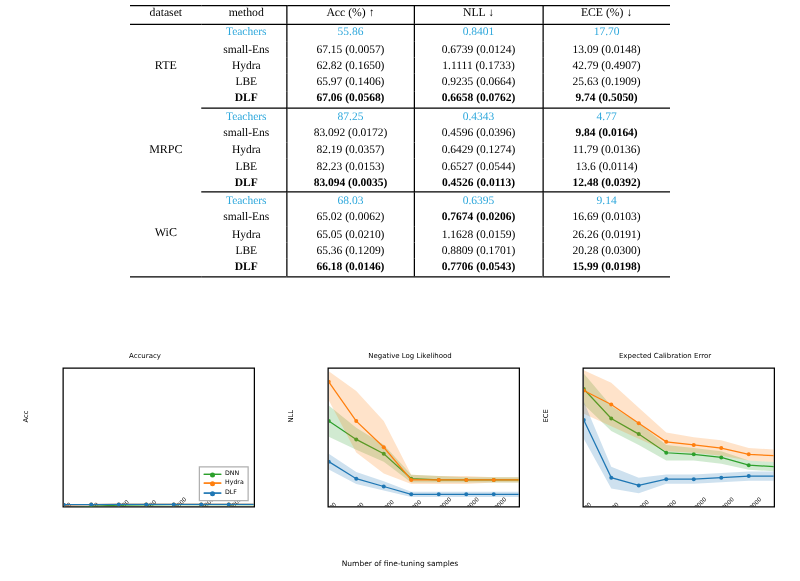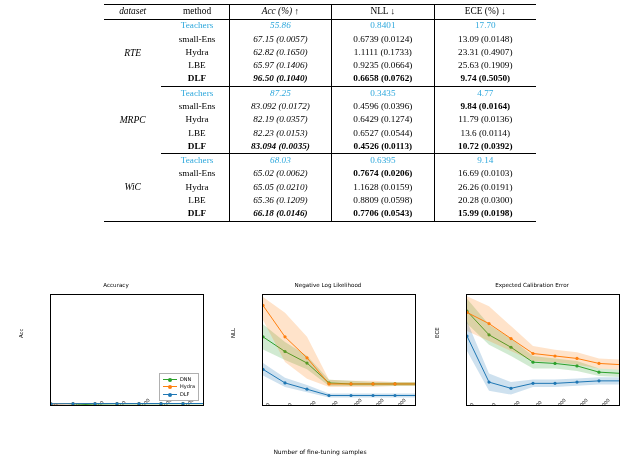--- a/index.html
+++ b/index.html
@@ -36,23 +36,23 @@
   }
   .rule-top td { border-top: 1.1px solid #000; }
   .hline td { border-bottom: 0.6px solid #000; }
   .thead td {
     font-weight: bold;
     font-size: 9.4px;
     padding-bottom: 2px;
     padding-top: 2px;
   }
   .vsep { border-right: 0.6px solid #000; }
-  .col-dataset { width: 56px; font-style: italic; }
+  .col-dataset { width: 56px; }
   .col-method { width: 62px; text-align: right; padding-left: 6px !important; }
-  .col-acc { width: 104px; font-style: italic; }
+  .col-acc { width: 104px; }
   .col-nll { width: 104px; }
   .col-ece { width: 104px; }
   .teacher { color: #2fa8dc; }
   .bold { font-weight: bold; }
   .dataset-cell {
     vertical-align: middle;
     font-size: 9.6px;
   }
   .grp-sep td { border-bottom: 0.6px solid #000; }
 
@@ -186,39 +186,39 @@
         <tr class="datarow">
           <td class="col-method vsep"><span class="">small-Ens</span></td>
           <td class="col-acc vsep"><span class="">67.15 (0.0057)</span></td>
           <td class="col-nll vsep"><span class="">0.6739 (0.0124)</span></td>
           <td class="col-ece"><span class="">13.09 (0.0148)</span></td>
         </tr>
         <tr class="datarow">
           <td class="col-method vsep"><span class="">Hydra</span></td>
           <td class="col-acc vsep"><span class="">62.82 (0.1650)</span></td>
           <td class="col-nll vsep"><span class="">1.1111 (0.1733)</span></td>
-          <td class="col-ece"><span class="">23.31 (0.4907)</span></td>
+          <td class="col-ece"><span class="">42.79 (0.4907)</span></td>
         </tr>
         <tr class="datarow">
           <td class="col-method vsep"><span class="">LBE</span></td>
           <td class="col-acc vsep"><span class="">65.97 (0.1406)</span></td>
           <td class="col-nll vsep"><span class="">0.9235 (0.0664)</span></td>
           <td class="col-ece"><span class="">25.63 (0.1909)</span></td>
         </tr>
         <tr class="datarow grp-sep">
           <td class="col-method vsep"><span class="bold">DLF</span></td>
-          <td class="col-acc vsep"><span class="bold">96.50 (0.1040)</span></td>
+          <td class="col-acc vsep"><span class="bold">67.06 (0.0568)</span></td>
           <td class="col-nll vsep"><span class="bold">0.6658 (0.0762)</span></td>
           <td class="col-ece"><span class="bold">9.74 (0.5050)</span></td>
         </tr>
         <tr class="datarow">
           <td class="col-dataset dataset-cell" rowspan="5">MRPC</td>
           <td class="col-method vsep"><span class="teacher">Teachers</span></td>
           <td class="col-acc vsep"><span class="teacher">87.25</span></td>
-          <td class="col-nll vsep"><span class="teacher">0.3435</span></td>
+          <td class="col-nll vsep"><span class="teacher">0.4343</span></td>
           <td class="col-ece"><span class="teacher">4.77</span></td>
         </tr>
         <tr class="datarow">
           <td class="col-method vsep"><span class="">small-Ens</span></td>
           <td class="col-acc vsep"><span class="">83.092 (0.0172)</span></td>
           <td class="col-nll vsep"><span class="">0.4596 (0.0396)</span></td>
           <td class="col-ece"><span class=" bold">9.84 (0.0164)</span></td>
         </tr>
         <tr class="datarow">
           <td class="col-method vsep"><span class="">Hydra</span></td>
@@ -229,21 +229,21 @@
         <tr class="datarow">
           <td class="col-method vsep"><span class="">LBE</span></td>
           <td class="col-acc vsep"><span class="">82.23 (0.0153)</span></td>
           <td class="col-nll vsep"><span class="">0.6527 (0.0544)</span></td>
           <td class="col-ece"><span class="">13.6 (0.0114)</span></td>
         </tr>
         <tr class="datarow grp-sep">
           <td class="col-method vsep"><span class="bold">DLF</span></td>
           <td class="col-acc vsep"><span class="bold">83.094 (0.0035)</span></td>
           <td class="col-nll vsep"><span class="bold">0.4526 (0.0113)</span></td>
-          <td class="col-ece"><span class="bold">10.72 (0.0392)</span></td>
+          <td class="col-ece"><span class="bold">12.48 (0.0392)</span></td>
         </tr>
         <tr class="datarow">
           <td class="col-dataset dataset-cell" rowspan="5">WiC</td>
           <td class="col-method vsep"><span class="teacher">Teachers</span></td>
           <td class="col-acc vsep"><span class="teacher">68.03</span></td>
           <td class="col-nll vsep"><span class="teacher">0.6395</span></td>
           <td class="col-ece"><span class="teacher">9.14</span></td>
         </tr>
         <tr class="datarow">
           <td class="col-method vsep"><span class="">small-Ens</span></td>
@@ -253,21 +253,21 @@
         </tr>
         <tr class="datarow">
           <td class="col-method vsep"><span class="">Hydra</span></td>
           <td class="col-acc vsep"><span class="">65.05 (0.0210)</span></td>
           <td class="col-nll vsep"><span class="">1.1628 (0.0159)</span></td>
           <td class="col-ece"><span class="">26.26 (0.0191)</span></td>
         </tr>
         <tr class="datarow">
           <td class="col-method vsep"><span class="">LBE</span></td>
           <td class="col-acc vsep"><span class="">65.36 (0.1209)</span></td>
-          <td class="col-nll vsep"><span class="">0.8809 (0.0598)</span></td>
+          <td class="col-nll vsep"><span class="">0.8809 (0.1701)</span></td>
           <td class="col-ece"><span class="">20.28 (0.0300)</span></td>
         </tr>
         <tr class="datarow">
           <td class="col-method vsep"><span class="bold">DLF</span></td>
           <td class="col-acc vsep"><span class="bold">66.18 (0.0146)</span></td>
           <td class="col-nll vsep"><span class="bold">0.7706 (0.0543)</span></td>
           <td class="col-ece"><span class="bold">15.99 (0.0198)</span></td>
         </tr>
         <tr class="hline">
           <td colspan="5" style="padding:0;height:0;"></td>

